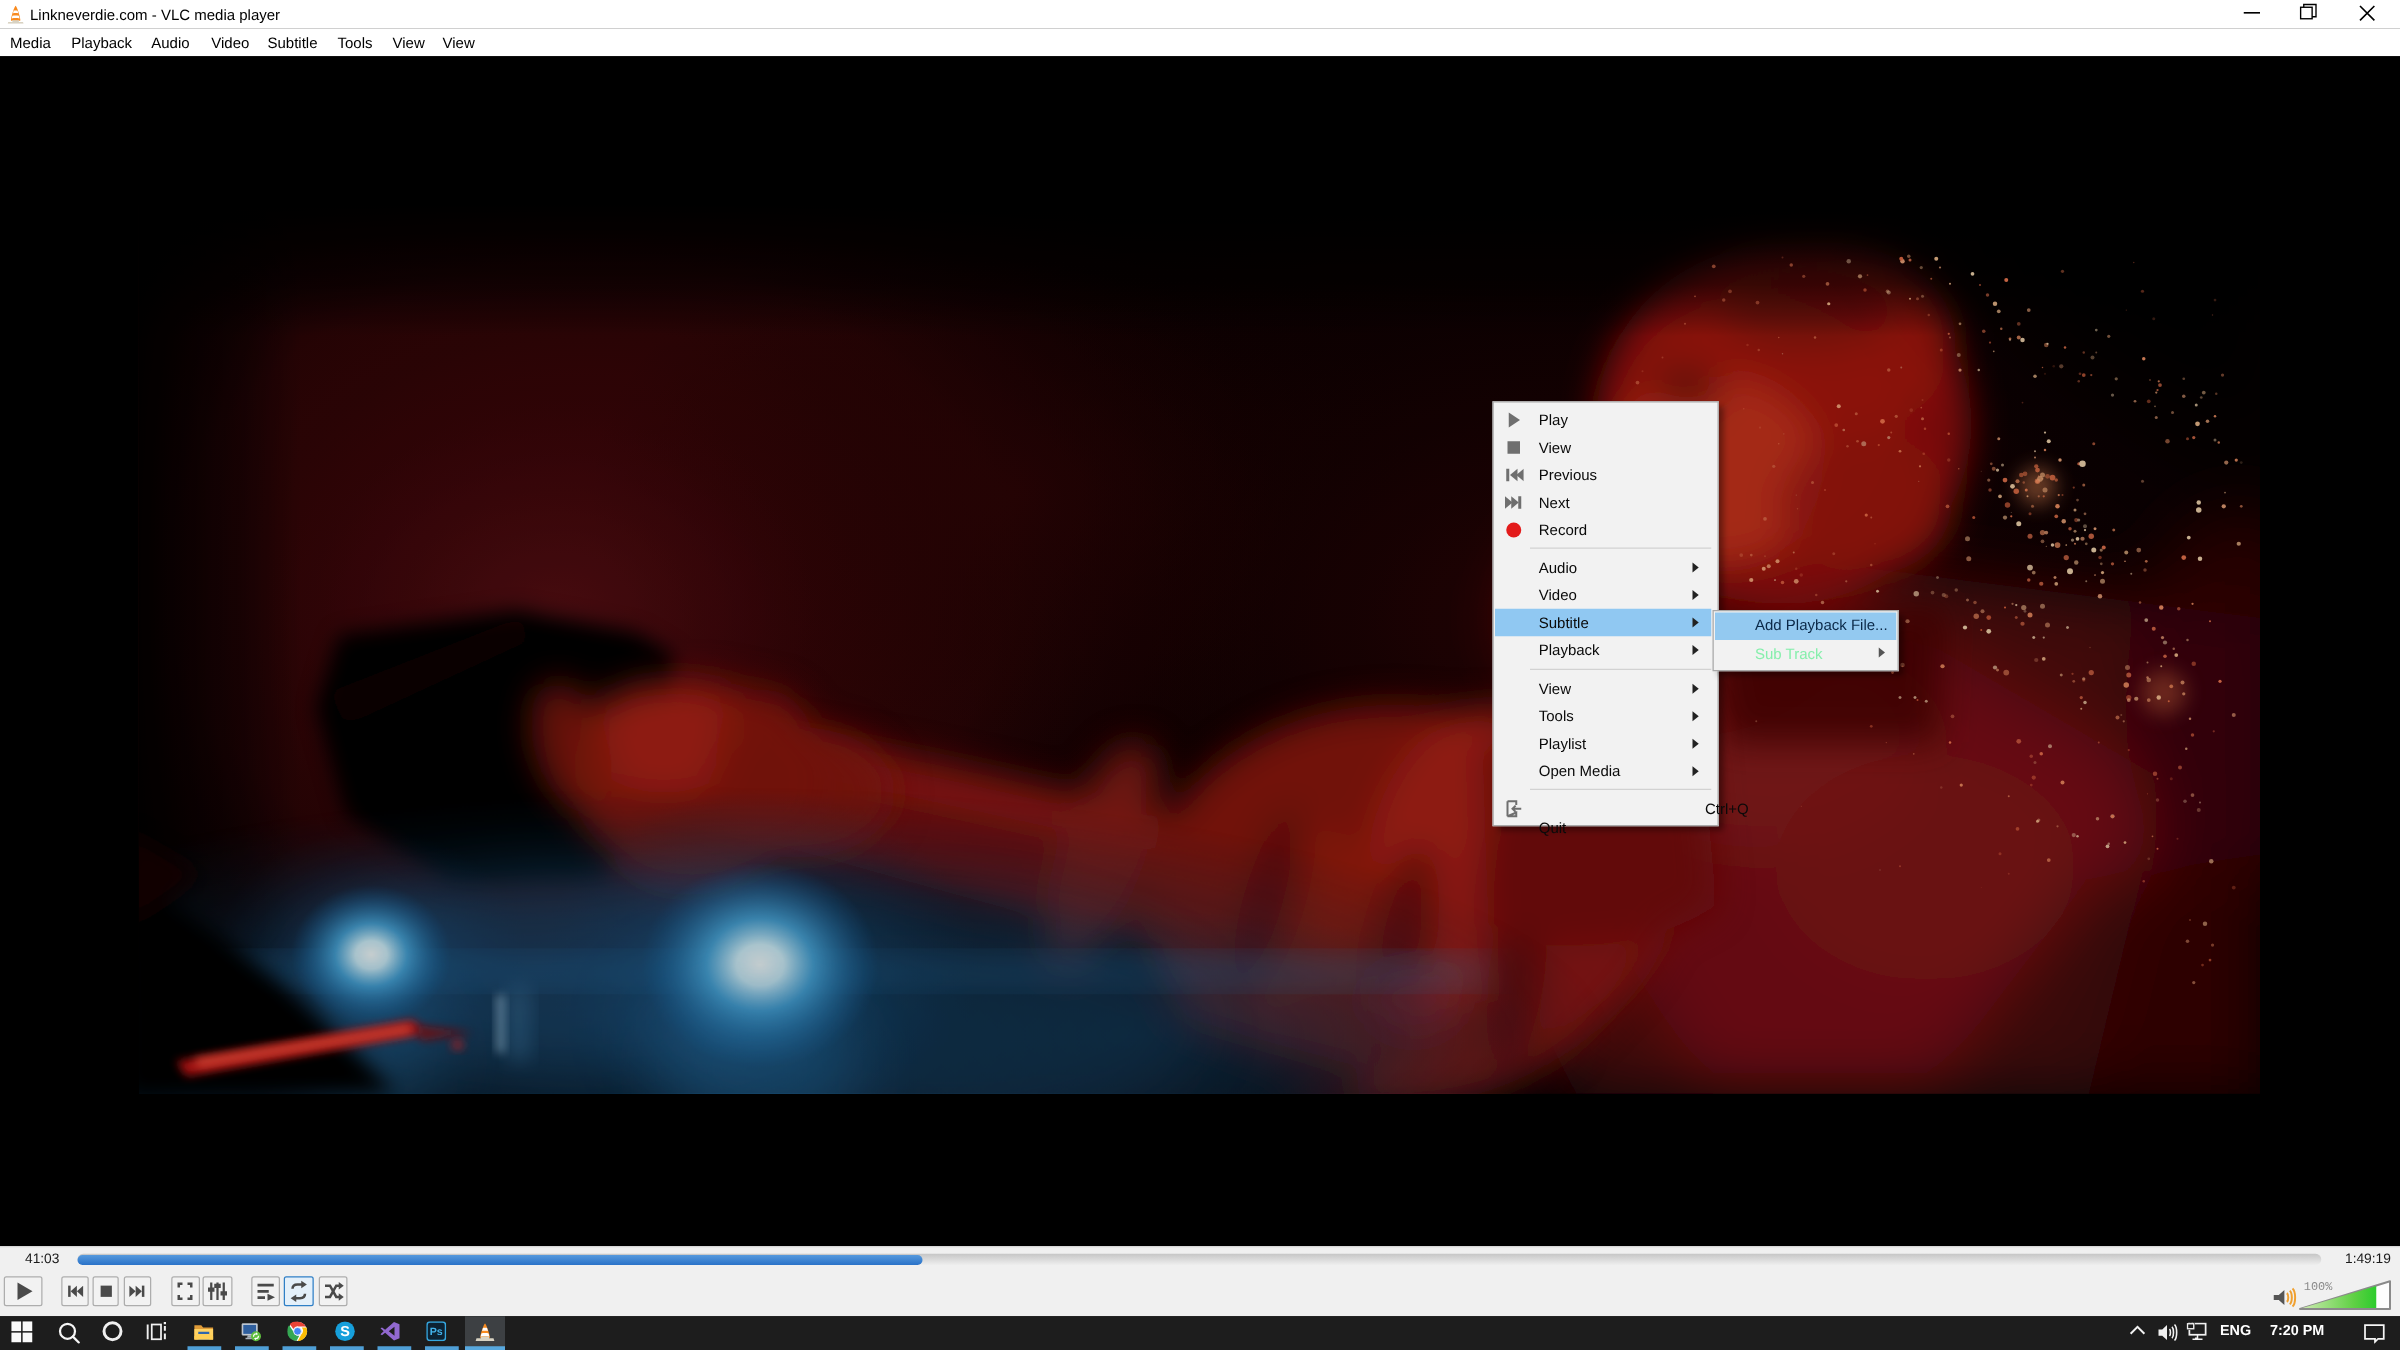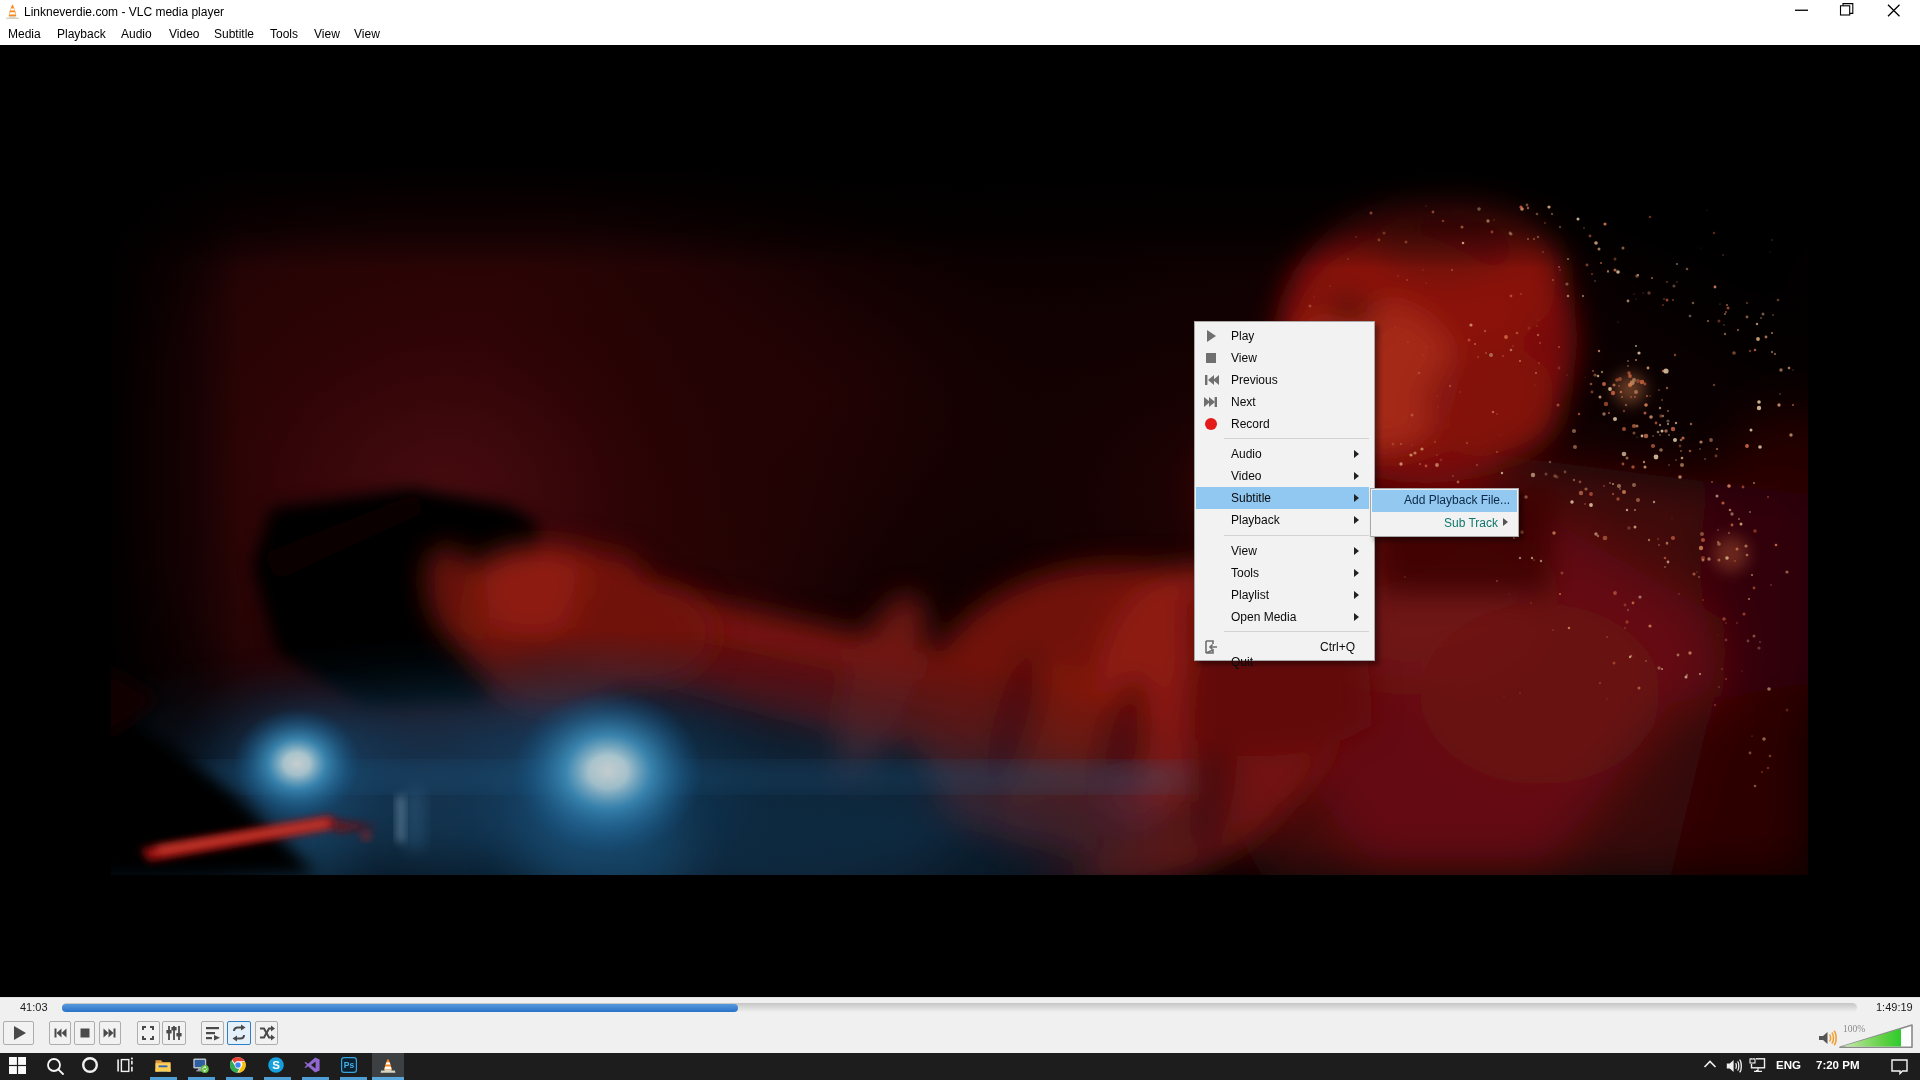--- a/index.html
+++ b/index.html
@@ -723,25 +723,25 @@
 <div class="mi-arr" style="top:613px"></div>
 <span class="mi-txt" style="left:1231px;top:654px">Quit</span>
 <svg style="position:absolute;left:1203px;top:639px" width="16" height="16" viewBox="0 0 16 16">
     <path d="M3 2 L10 2 L10 5 M10 11 L10 14 L3 14 Z" fill="none" stroke="#6f6f6f" stroke-width="1.6"></path>
     <path d="M3 2 L3 14" stroke="#6f6f6f" stroke-width="1.6"></path>
     <path d="M14 8 L7 8 M9.5 5.5 L7 8 L9.5 10.5" fill="none" stroke="#6f6f6f" stroke-width="1.6"></path>
   </svg>
 <div class="ctx-sep" style="top:438px"></div>
 <div class="ctx-sep" style="top:535px"></div>
 <div class="ctx-sep" style="top:631px"></div>
-<span class="mi-txt" style="left:1320px;top:639px">Ctrl+Q</span>
+<span class="mi-txt" style="left:1364px;top:639px">Ctrl+Q</span>
 <div id="submenu"></div>
 <div id="addsub-hl"></div>
 <span class="mi-txt" style="left:1404px;top:492px;color:#0b2948">Add Playback File...</span>
-<span class="mi-txt" style="left:1444px;top:515px;color:#0f766e">Sub Track</span>
+<span class="mi-txt" style="left:1404px;top:515px;color:#86efac">Sub Track</span>
 <div class="mi-arr" style="left:1503px;top:518px;border-left-color:#555"></div>
 <div id="controls"></div>
 <div id="time-l">41:03</div>
 <div id="time-r">1:49:19</div>
 <div id="seek-track"></div>
 <div id="seek-fill"></div>
 <div class="cbtn" style="left:3px;width:31px;"></div>
 <svg style="position:absolute;left:4px;top:1022px" width="29" height="22" viewBox="0 0 29 22">
     <path d="M10 4 L22 11 L10 18 Z" fill="#4a4a4a"></path>
   </svg>
@@ -794,21 +794,21 @@
     <path d="M4 15.5 L8 15.5 L13 6.5 L16 6.5" fill="none" stroke="#4a4a4a" stroke-width="2"></path>
     <path d="M15 3.5 L19 6.5 L15 9.5 Z" fill="#4a4a4a"></path>
     <path d="M15 12.5 L19 15.5 L15 18.5 Z" fill="#4a4a4a"></path>
   </svg>
 <svg style="position:absolute;left:1818px;top:1029px" width="20" height="18" viewBox="0 0 20 18">
     <path d="M1 7 L5 7 L9.5 3 L9.5 15 L5 11 L1 11 Z" fill="#555"></path>
     <path d="M11.5 5.5 C13 6.8 13 11.2 11.5 12.5" fill="none" stroke="#f0a030" stroke-width="1.6"></path>
     <path d="M13.8 3.5 C16 5.5 16 12.5 13.8 14.5" fill="none" stroke="#f0a030" stroke-width="1.6"></path>
     <path d="M16 1.8 C18.8 4.2 18.8 13.8 16 16.2" fill="none" stroke="#f0a030" stroke-width="1.6"></path>
   </svg>
-<span style="position:absolute;left:1843px;top:1024px;font-size:9.5px;color:#8a8a8a;font-family:Liberation Serif, serif">100%</span>
+<span style="position:absolute;left:1843px;top:1024px;font-size:9.5px;color:#8a8a8a;font-family:Liberation Mono, monospace">100%</span>
 <svg style="position:absolute;left:1839px;top:1024px" width="75" height="25" viewBox="0 0 75 25">
     <defs>
       <linearGradient id="vg" x1="0" y1="0" x2="1" y2="0">
         <stop offset="0" stop-color="#cdeab0"></stop>
         <stop offset="0.7" stop-color="#5fd044"></stop>
         <stop offset="1" stop-color="#2ccc2c"></stop>
       </linearGradient>
     </defs>
     <path d="M1 23.2 L73 23.2 L73 1 Z" fill="#fdfdfd" stroke="#8a8a8a" stroke-width="1.6" stroke-linejoin="round"></path>
     <path d="M2.8 22.4 L62 22.4 L62 4.8 Z" fill="url(#vg)"></path>

